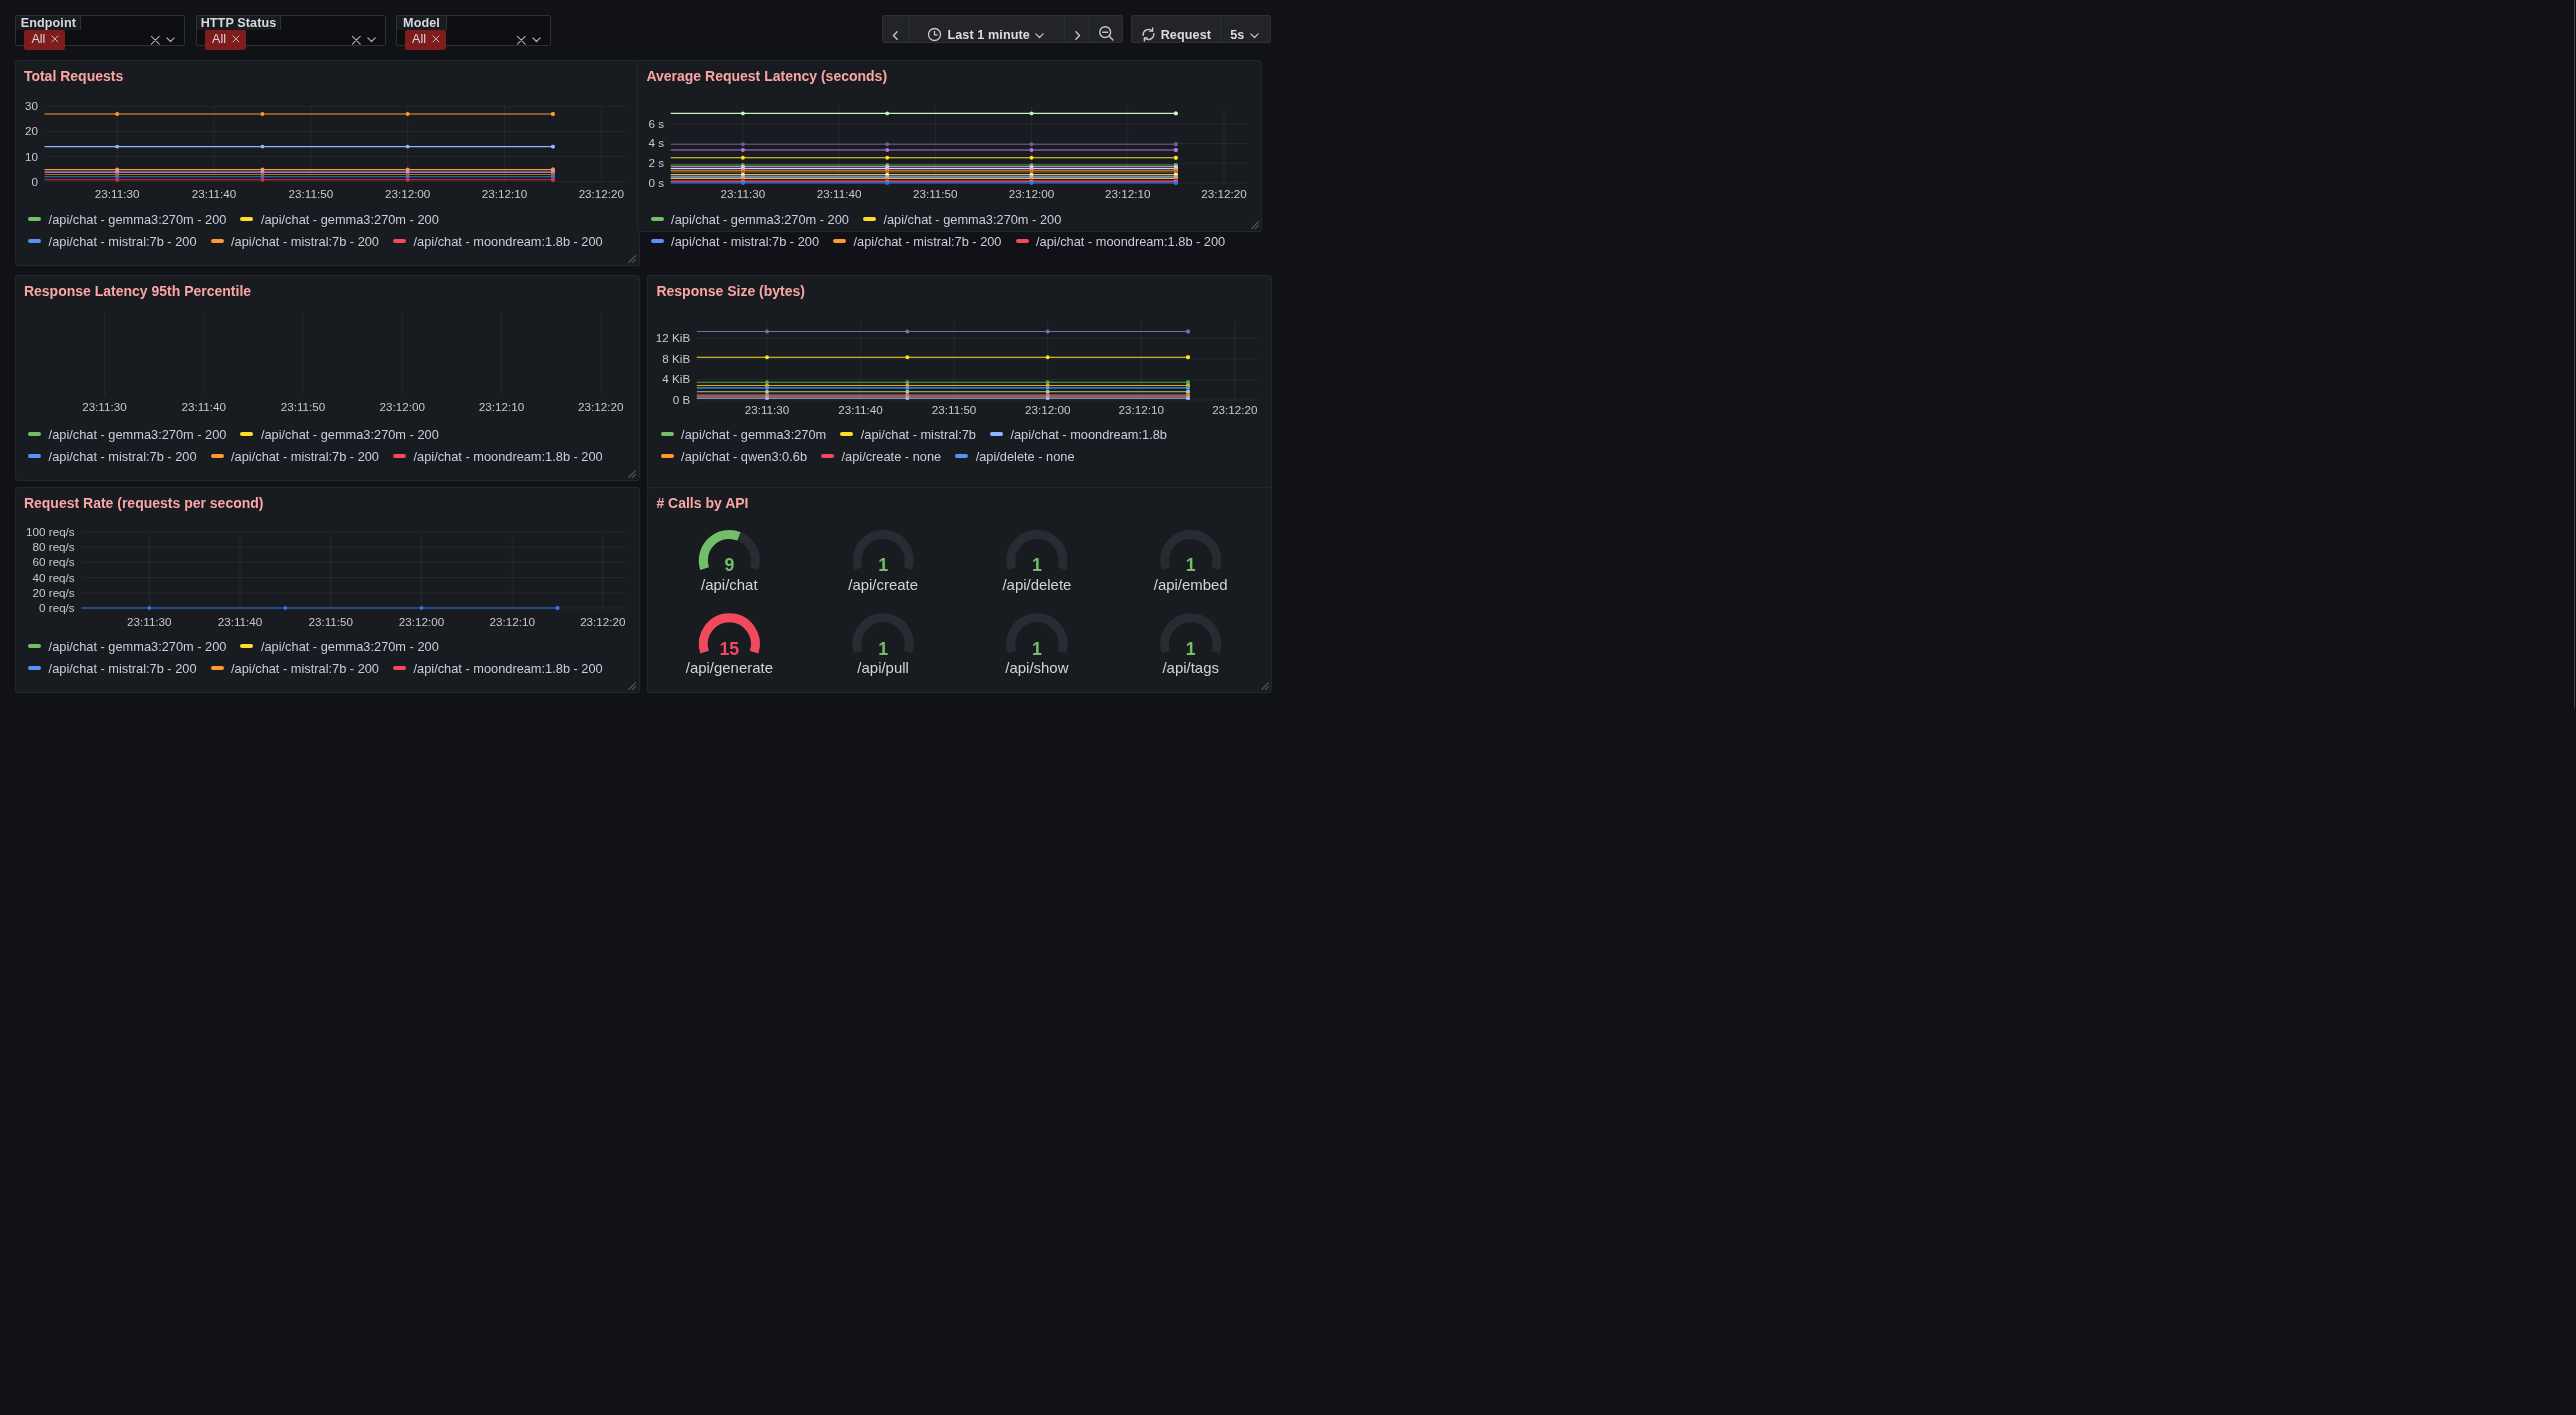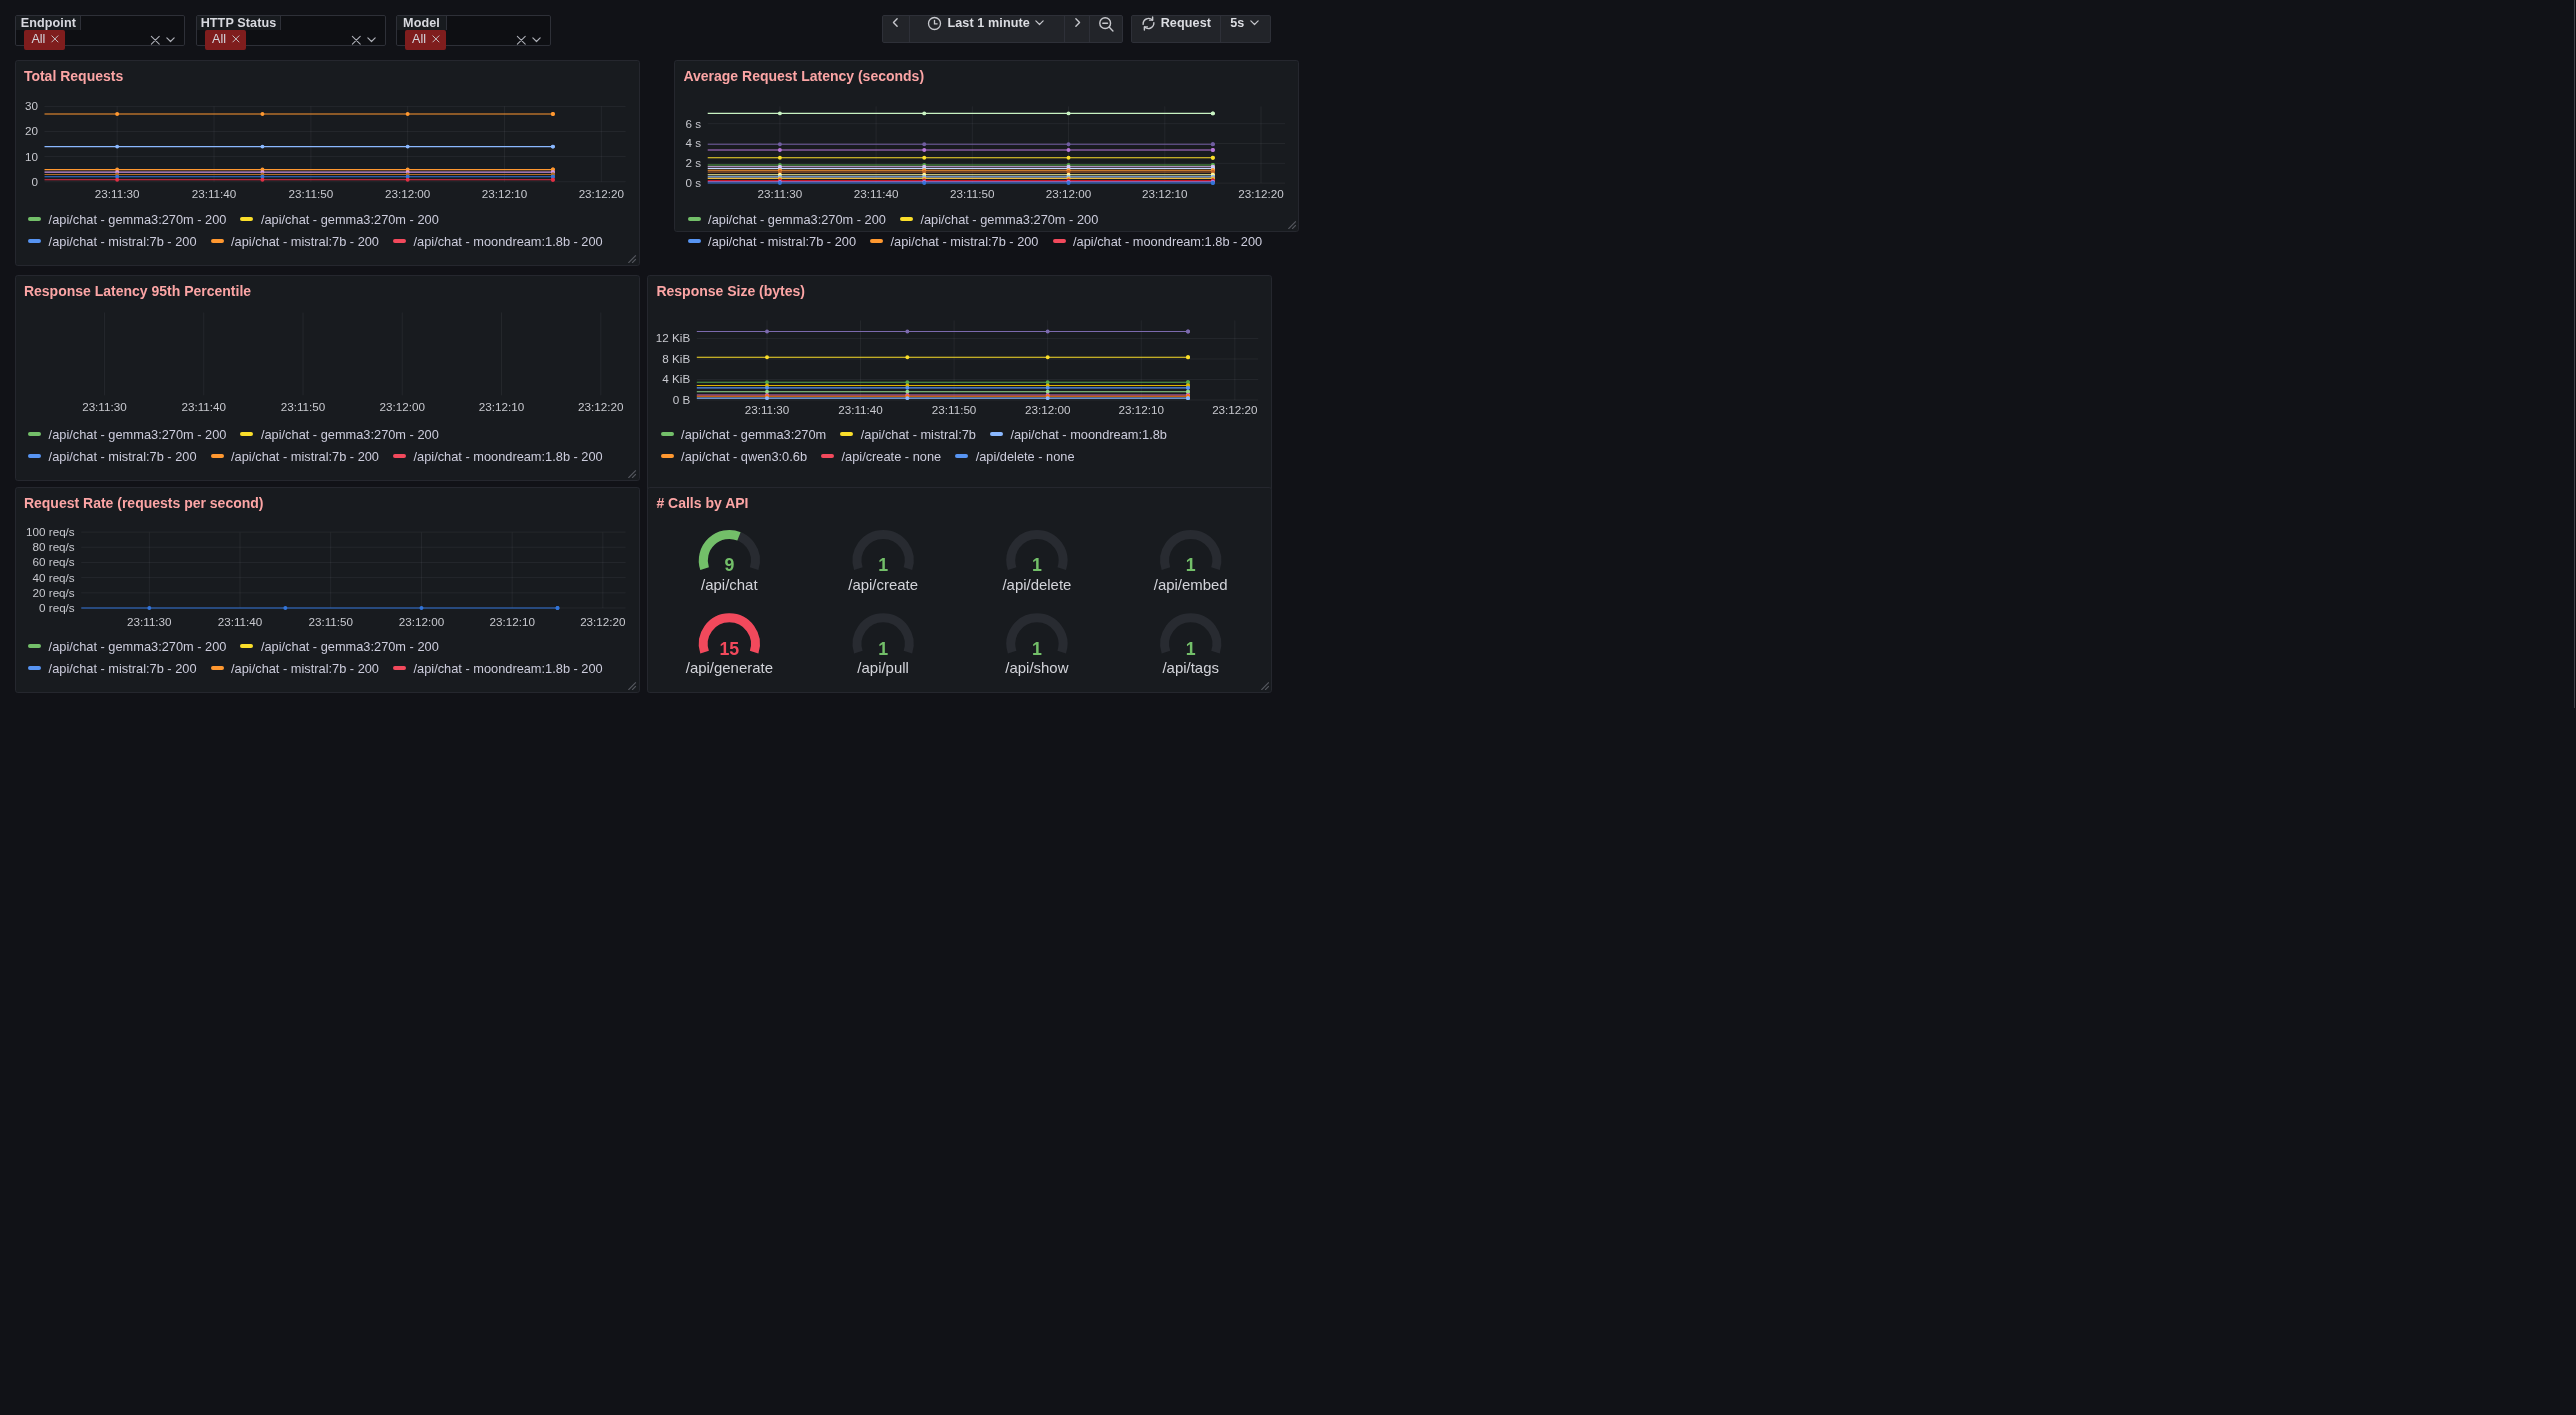--- a/index.html
+++ b/index.html
@@ -13,21 +13,21 @@
 .rsz { position:absolute; right:1.9px; bottom:1.9px; }
 .fbox { position:absolute; top:15px; height:31px; display:flex; border:0.9px solid #2e3038; border-radius:1.9px; background:#0e0f13;flex-direction:column; }
 .flabel { background:#181b1f; border-right:0.9px solid #2e3038; color:#d8d9df; font-size:12.6px; font-weight:600; display:flex; align-items:center; justify-content:center; letter-spacing:0.1px; }
 .fval { flex:1; display:flex; align-items:center; padding:0 7.5px; }
 .chip { background:#7f1d1d; border-radius:1.9px; color:#d4d5dc; font-size:12.6px; padding:2.3px 5.6px 3.3px 7.5px; display:inline-flex; align-items:center; gap:4.7px; }
 .chx { display:inline-flex; }
 .fic { margin-left:auto; display:inline-flex; }
 .fval .fic:first-of-type { margin-left:auto; }
 .fval .fic + .fic { margin-left:1.9px; }
 .btngrp { position:absolute; top:15px; height:27.6px; display:flex; background:#222429; border:0.9px solid #2e3038; border-radius:1.9px; }
-.btn { display:flex; align-items:flex-start; justify-content:center; gap:5px; }
+.btn { display:flex; align-items:flex-end; justify-content:center; gap:5px; }
 .btnmid { border-left:0.9px solid #2e3038; }
 .btxt { color:#dcdde2; font-size:12.6px; font-weight:600; letter-spacing:0.1px; }
 .bch { display:inline-flex; margin-left:-1.9px; }
 </style></head>
 <body>
 
 <div class="fbox" style="left:15.4px;width:170px">
     <div class="flabel" style="width:65px">Endpoint</div>
     <div class="fval">
       <span class="chip">All <span class="chx">
@@ -212,21 +212,21 @@
       <div class="lr">
         <span class="li"><span class="lic" style="background:#5794F2"></span>/api/chat - mistral:7b - 200</span>
         <span class="li"><span class="lic" style="background:#FF9830"></span>/api/chat - mistral:7b - 200</span>
         <span class="li"><span class="lic" style="background:#F2495C"></span>/api/chat - moondream:1.8b - 200</span>
       </div>
     </div>
     <svg class="rsz" width="9.3" height="9.3" viewBox="0 0 10 10">
       <path d="M1.5 9.5 L9.5 1.5 M5.5 9.5 L9.5 5.5" stroke="#55585f" stroke-width="1.3" fill="none"></path>
     </svg>
   </div>
-<div class="panel" style="left:674px;top:60px;width:625px;height:172px">
+<div class="panel" style="left:637px;top:60px;width:625px;height:172px">
     <div class="ptitle">Average Request Latency (seconds)</div>
     <div class="plotwrap"><svg width="625" height="145" viewBox="0 0 668.5 155" font-family="Liberation Sans, sans-serif">
         <line x1="35.0" y1="67.0" x2="652.5" y2="67.0" stroke="rgba(204,204,220,0.075)" stroke-width="1" opacity="1"></line>
         <line x1="35.0" y1="88.2" x2="652.5" y2="88.2" stroke="rgba(204,204,220,0.075)" stroke-width="1" opacity="1"></line>
         <line x1="35.0" y1="109.4" x2="652.5" y2="109.4" stroke="rgba(204,204,220,0.075)" stroke-width="1" opacity="1"></line>
         <line x1="35.0" y1="130.6" x2="652.5" y2="130.6" stroke="rgba(204,204,220,0.075)" stroke-width="1" opacity="1"></line>
         <line x1="112.2" y1="48.5" x2="112.2" y2="130.6" stroke="rgba(204,204,220,0.075)" stroke-width="1" opacity="1"></line>
         <text x="112.2" y="146.9" font-size="12.5" fill="#c8c9cf" text-anchor="middle" font-weight="400">23:11:30</text>
         <line x1="215.1" y1="48.5" x2="215.1" y2="130.6" stroke="rgba(204,204,220,0.075)" stroke-width="1" opacity="1"></line>
         <text x="215.1" y="146.9" font-size="12.5" fill="#c8c9cf" text-anchor="middle" font-weight="400">23:11:40</text>

